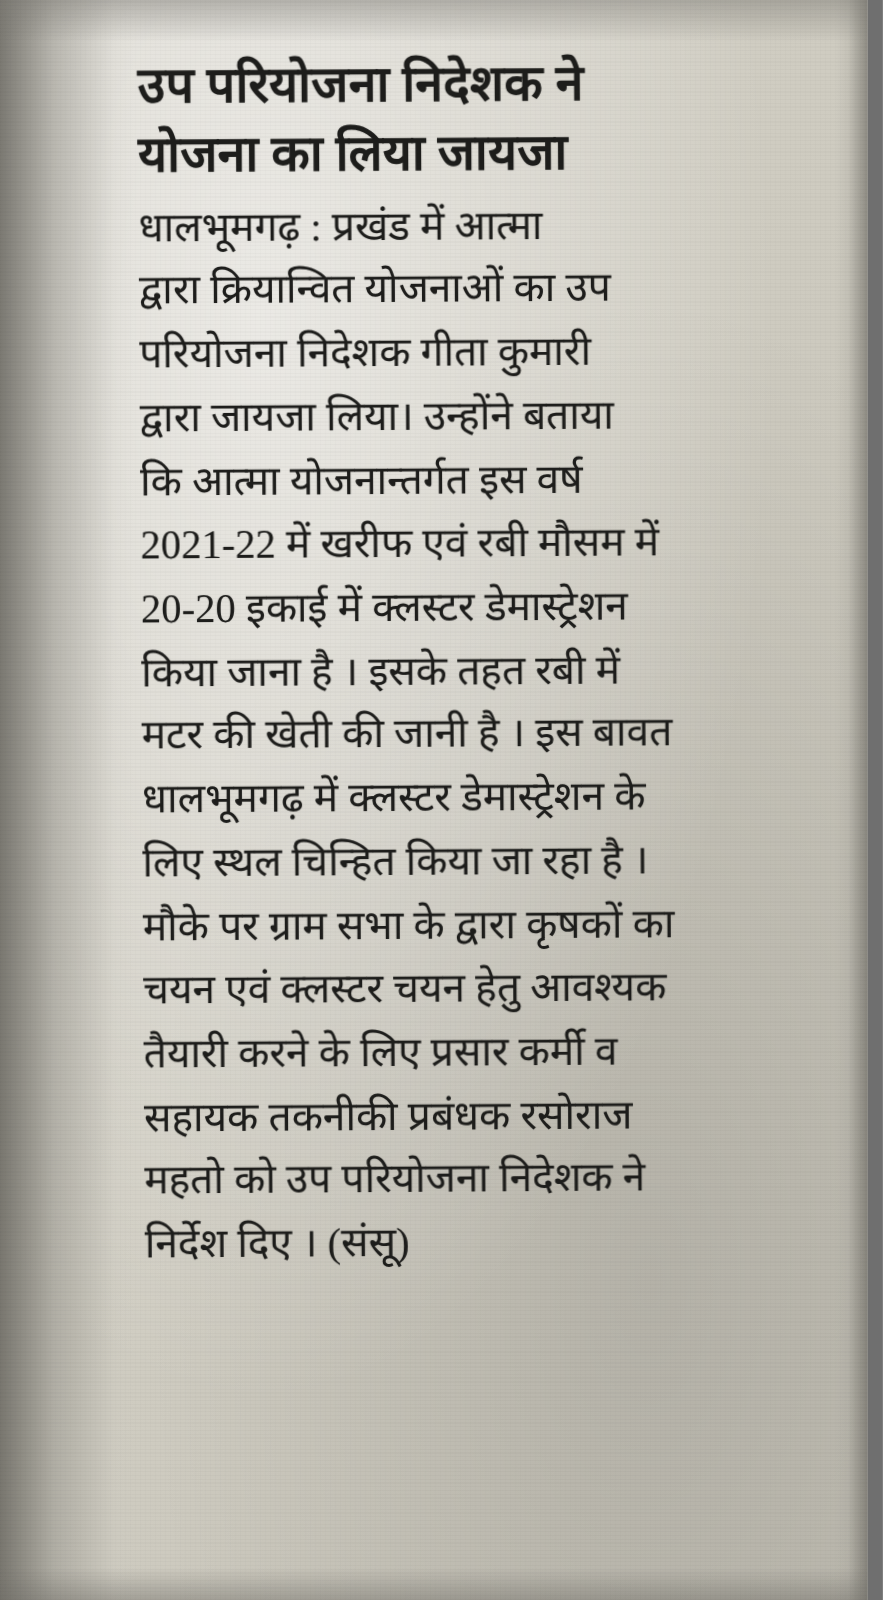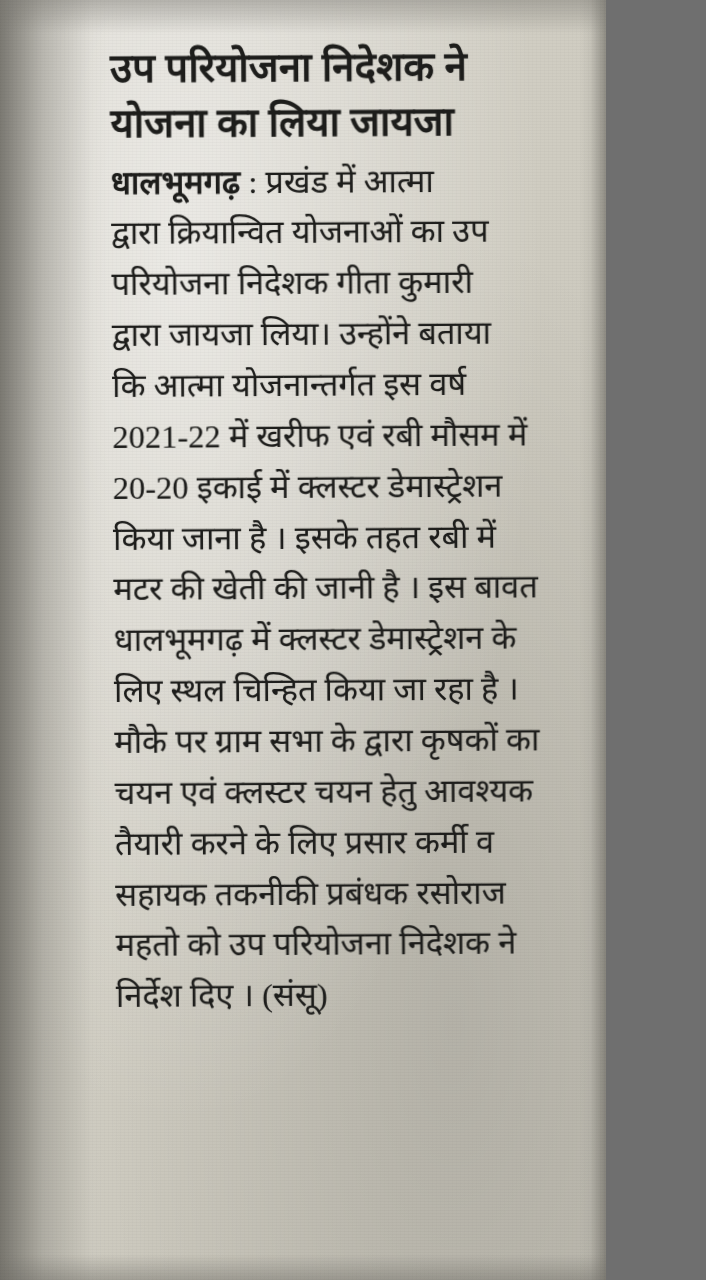--- a/index.html
+++ b/index.html
@@ -10,21 +10,21 @@
   }
   body {
     width: 706px;
     height: 1280px;
     overflow: hidden;
     font-family: "Liberation Sans", sans-serif;
   }
 
   .clipping {
     position: relative;
-    width: 606px;
+    width: 694px;
     height: 1280px;
     background:
       radial-gradient(ellipse at 30% 20%, rgba(255,255,255,0.55) 0%, rgba(255,255,255,0) 60%),
       radial-gradient(ellipse at 75% 80%, rgba(0,0,0,0.10) 0%, rgba(0,0,0,0) 55%),
       linear-gradient(118deg, #d9d6cd 0%, #d3d0c6 25%, #cfccc1 50%, #c9c6bb 75%, #c3c0b5 100%);
     overflow: hidden;
   }
 
   
   .grain {
@@ -89,21 +89,21 @@
   .body-text {
     font-family: "Liberation Serif", serif;
     font-size: 32.5px;
     line-height: 1.565;
     margin: 0;
     text-align: left;
     text-shadow: 0 0 1px rgba(45,45,45,0.25);
   }
 
   .dateline {
-    font-weight: bold;
+    font-weight: normal;
   }
 
   .body-line {
     display: block;
     white-space: nowrap;
   }
 
   
   .skew {
     transform: rotate(-0.35deg);

